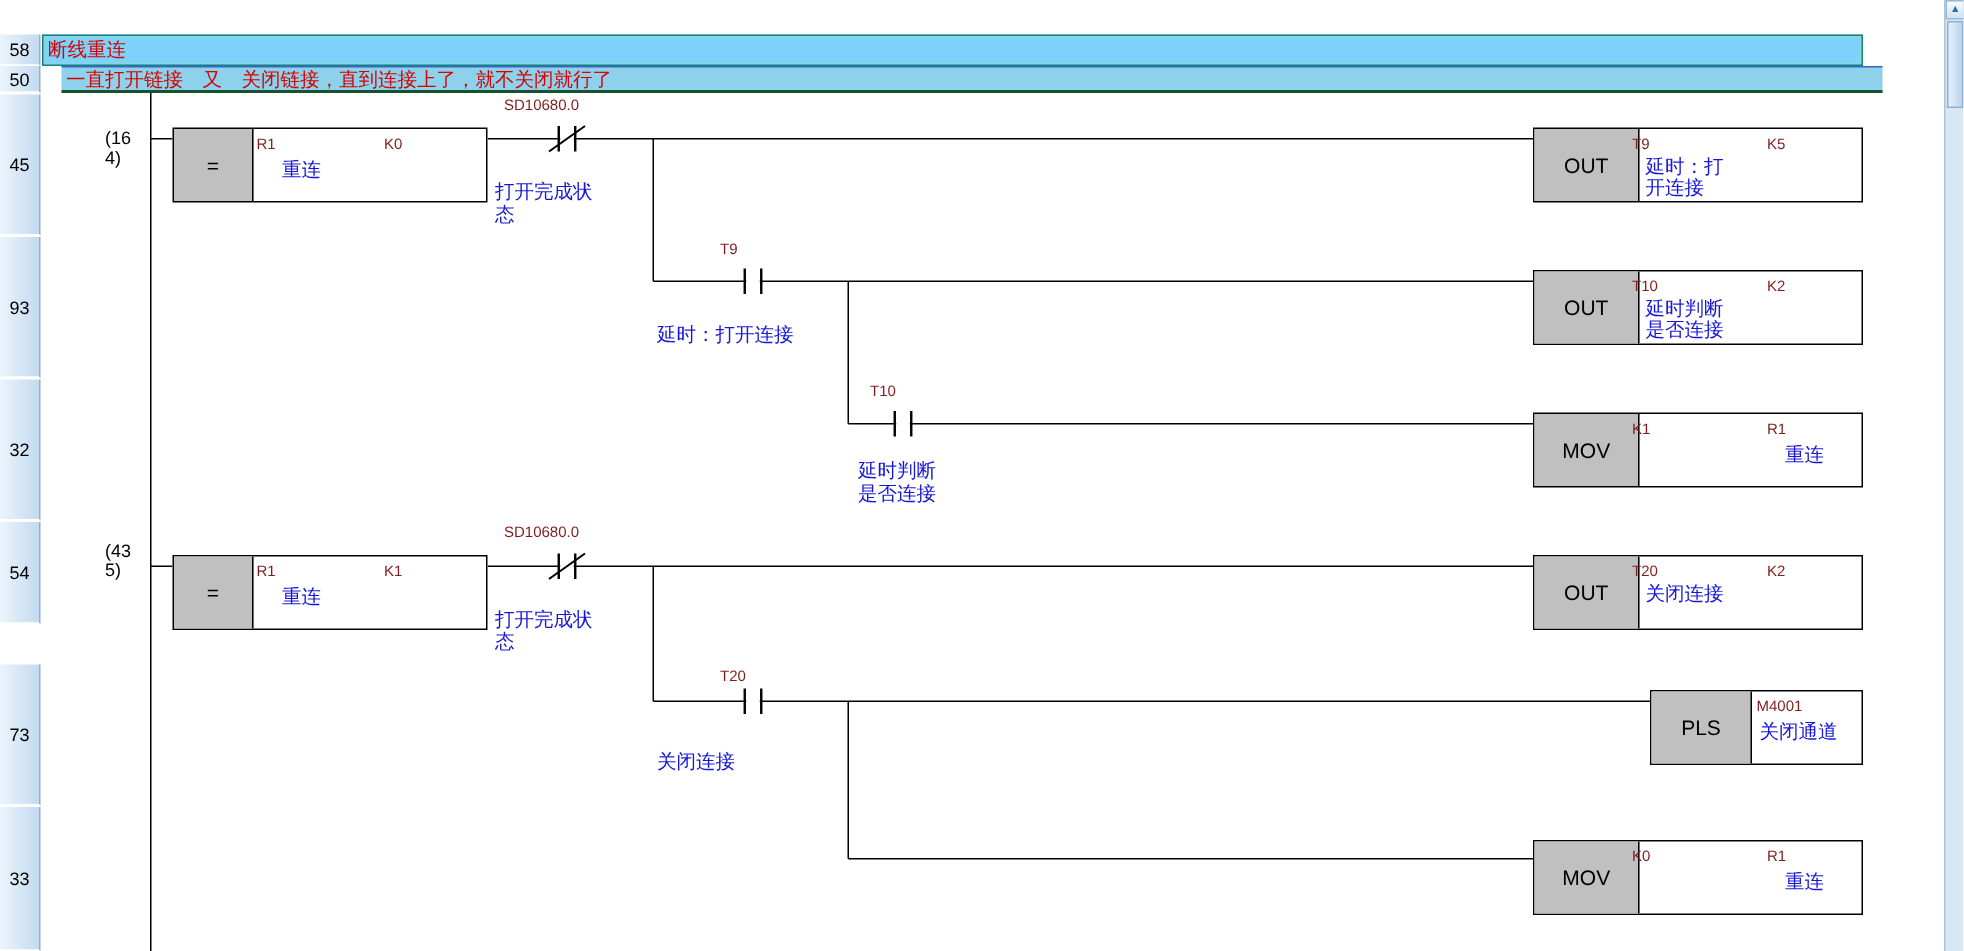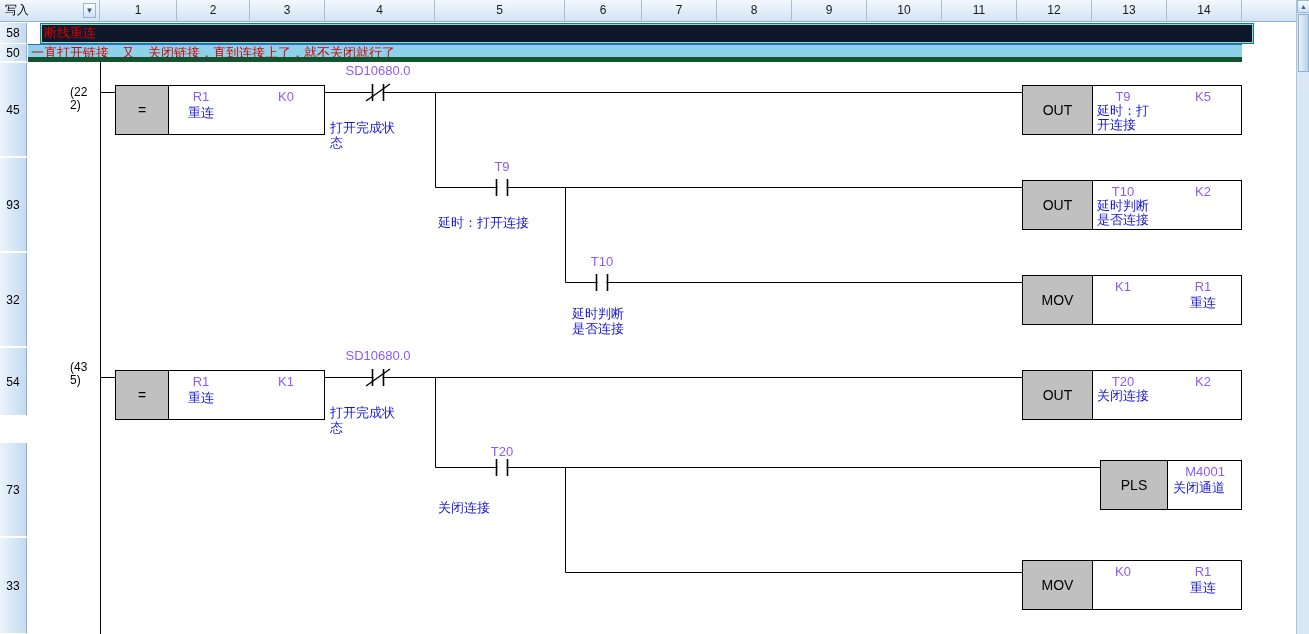--- a/index.html
+++ b/index.html
@@ -20,69 +20,49 @@
 
   
   .rn { position:absolute; left:0; width:27px;
         background:linear-gradient(90deg,#ecf4fb,#c3daf1);
         border-bottom:1px solid #ffffff; border-right:1px solid #92afd2;
         font-size:12px; display:flex; align-items:center; justify-content:center; }
 
   
   .stmt { position:absolute; font-size:13px; color:#d80000; white-space:nowrap;
           overflow:hidden; padding-left:3px; }
-  .stmt1 { background:#0f172a; border:1px solid #158080; box-shadow:inset 0 0 0 1px #8fd6d6;
-           line-height:17px;margin-left:12px; }
-  .stmt2 { background:#8dd2ea; border-top:1px solid #3b64c8; border-bottom:5px solid #14532d;
-           line-height:16px; }
+  .stmt1 { background:#7dd3fc; border:1px solid #158080; box-shadow:inset 0 0 0 1px #8fd6d6;
+           line-height:17px; }
+  .stmt2 { background:#8dd2ea; border-top:1px solid #3b64c8; border-bottom:2px solid #14532d;
+           line-height:16px;margin-left:13px; }
 
   
   .wires { position:absolute; left:0; top:0; pointer-events:none; }
   .block { position:absolute; border:1px solid #000; background:#fff; }
   .opbox { position:absolute; left:0; top:0; height:100%; background:#c0c0c0;
            border-right:1px solid #000; display:flex; align-items:center; justify-content:center;
            font-size:14px; }
-  .dev { position:absolute; font-size:13px; color:#8b5cf6; text-align:center; line-height:15px; }
+  .dev { position:absolute; font-size:10px; color:#7f1d1d; line-height:15px; }
   .cmt { position:absolute; font-size:13px; color:#1616d6; line-height:15px; }
   .steplbl { position:absolute; font-size:12px; line-height:13px; word-break:break-all; }
 
   
   .sb { position:absolute; right:0; top:0; width:13px; height:634px; background:#d9e7f4;
         border-left:1px solid #aac4de; }
   .sb-btn { position:absolute; left:0; top:0; width:13px; height:13px;
             background:linear-gradient(#f6fafd,#cfe2f3); border:1px solid #9bb8d4;
             font-size:7px; line-height:11px; text-align:center; color:#35689c; }
   .sb-thumb { position:absolute; left:1px; top:14px; width:11px; height:58px;
               background:linear-gradient(90deg,#e8f2fa,#b9d2ea); border:1px solid #8fb0d0; }
 </style>
 </head>
 <body>
 
 <div class="app">
 
-  <div class="hdr">
-    <div class="wcell">
-      <span>写入</span>
-      <span class="dd">▼</span>
-    </div>
-    <div class="hcell" style="left:100px;width:77px">1</div>
-    <div class="hcell" style="left:177px;width:73px">2</div>
-    <div class="hcell" style="left:250px;width:75px">3</div>
-    <div class="hcell" style="left:325px;width:110px">4</div>
-    <div class="hcell" style="left:435px;width:130px">5</div>
-    <div class="hcell" style="left:565px;width:77px">6</div>
-    <div class="hcell" style="left:642px;width:75px">7</div>
-    <div class="hcell" style="left:717px;width:75px">8</div>
-    <div class="hcell" style="left:792px;width:75px">9</div>
-    <div class="hcell" style="left:867px;width:75px">10</div>
-    <div class="hcell" style="left:942px;width:75px">11</div>
-    <div class="hcell" style="left:1017px;width:75px">12</div>
-    <div class="hcell" style="left:1092px;width:75px">13</div>
-    <div class="hcell" style="left:1167px;width:75px">14</div>
-  </div>
 
   <div class="rn" style="top:23px;height:21px">58</div>
   <div class="rn" style="top:44px;height:18px">50</div>
   <div class="rn" style="top:63px;height:94px">45</div>
   <div class="rn" style="top:158px;height:94px">93</div>
   <div class="rn" style="top:253px;height:94px">32</div>
   <div class="rn" style="top:348px;height:68px">54</div>
   <div class="rn" style="top:443px;height:94px">73</div>
   <div class="rn" style="top:538px;height:96px">33</div>
 
@@ -112,21 +92,21 @@
       <rect x="373.5" y="372" width="9" height="11" fill="#fff"></rect>
       <path d="M372.5 369 V386 M383.5 369 V386" stroke="#000" stroke-width="1.6"></path>
       <path d="M366 386 L390 369" stroke="#000" stroke-width="1.4"></path>
     </g>
     <g>
       <rect x="497.5" y="462" width="9" height="11" fill="#fff"></rect>
       <path d="M496.5 459 V476 M507.5 459 V476" stroke="#000" stroke-width="1.6"></path>
     </g>
   </svg>
 
-  <div class="steplbl" style="left:70px;top:86px;width:22px">(222)</div>
+  <div class="steplbl" style="left:70px;top:86px;width:22px">(164)</div>
 
   <div class="block" style="left:115px;top:85px;width:210px;height:50px">
     <div class="opbox" style="width:53px">=</div>
     <div class="dev" style="left:55px;top:3px;width:60px">R1</div>
     <div class="cmt" style="left:55px;top:19px;width:60px;text-align:center">重连</div>
     <div class="dev" style="left:140px;top:3px;width:60px">K0</div>
   </div>
 
   <div class="dev" style="left:336px;top:63px;width:84px">SD10680.0</div>
   <div class="cmt" style="left:330px;top:120px;width:72px">打开完成状态</div>

